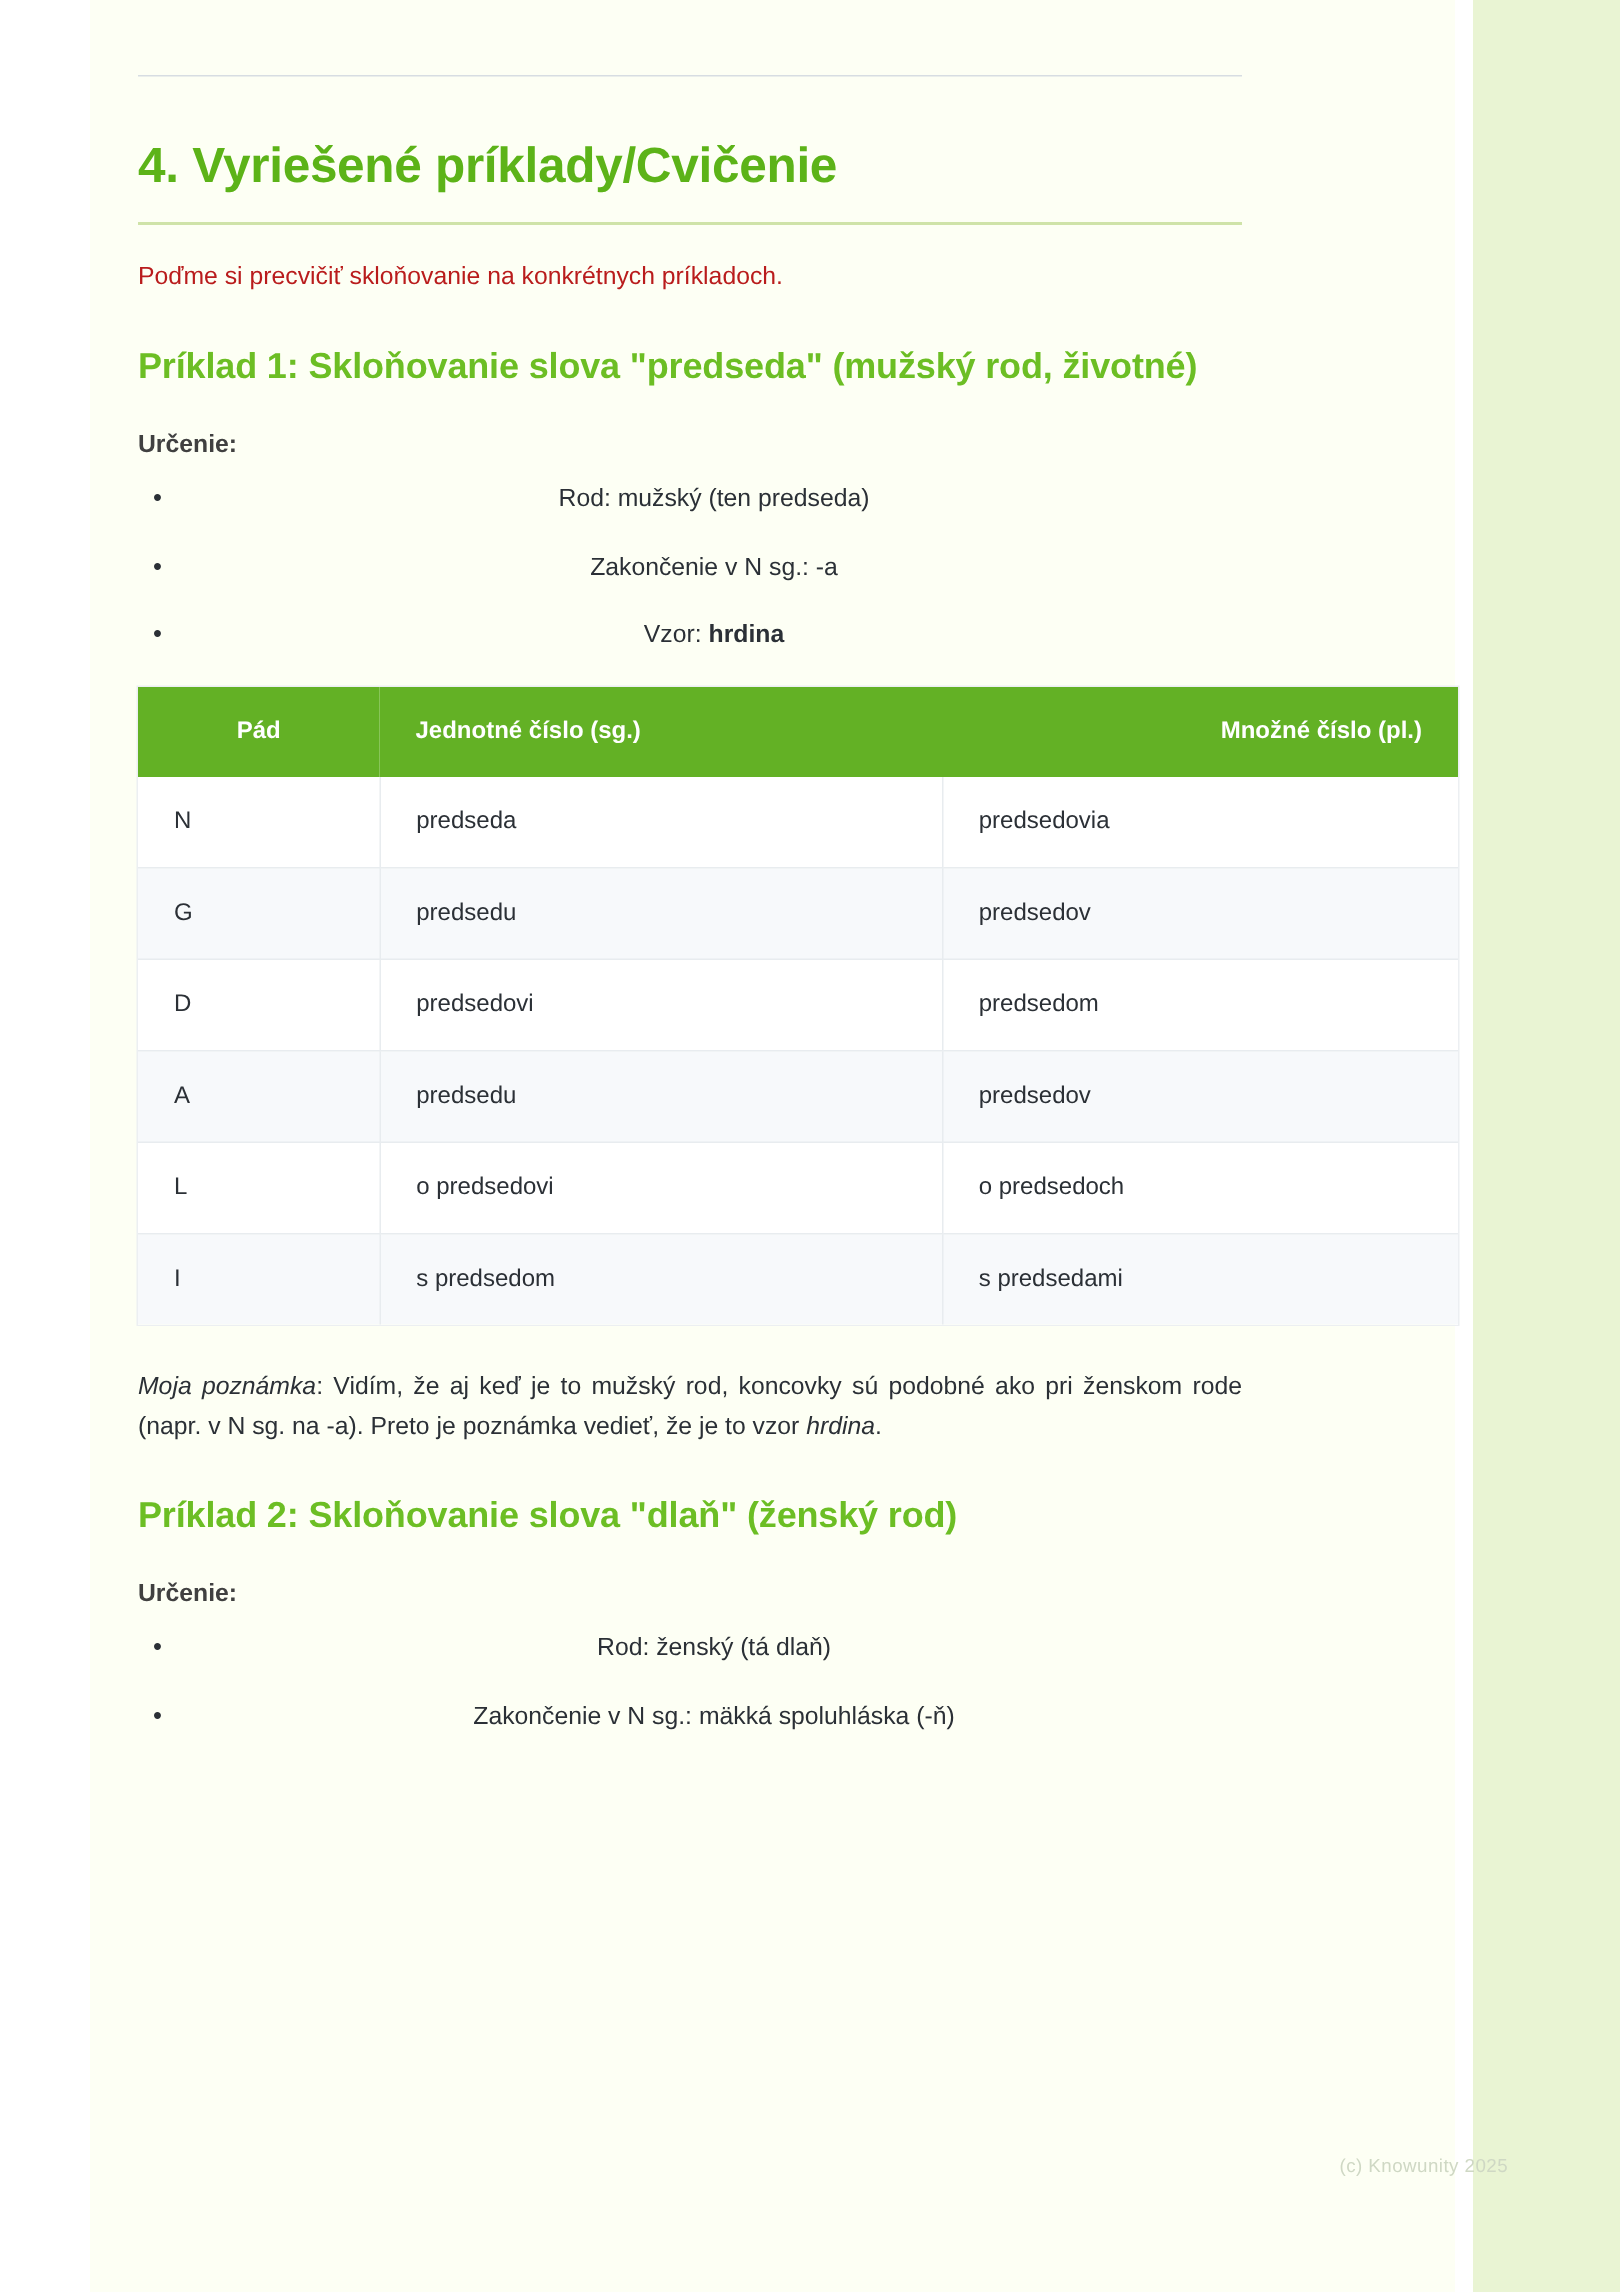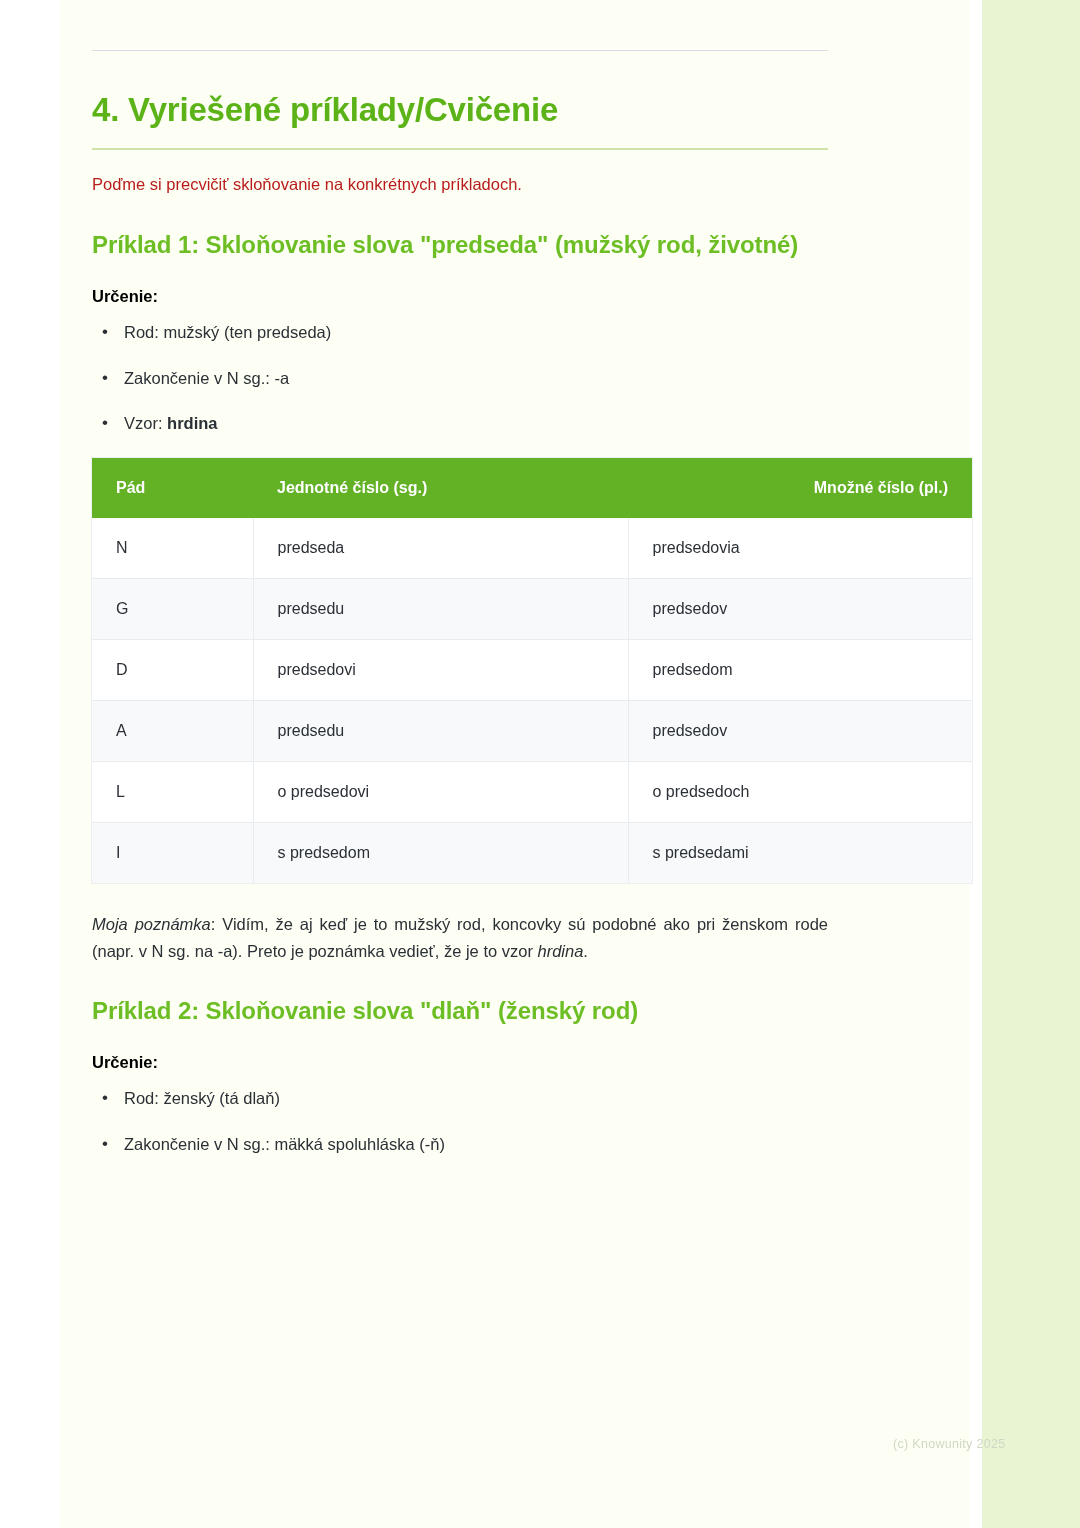--- a/index.html
+++ b/index.html
@@ -87,28 +87,29 @@
     font-weight: 700;
     line-height: 1.38;
     color: #6cbe24;
     margin: 30px 0 0 0;
     letter-spacing: -0.1px;
   }
 
   h3.subhead {
     font-size: 16.5px;
     font-weight: 700;
-    color: #000000;
+    color: #404040;
     margin: 26px 0 0 0;
   }
 
   ul.bullets {
     margin: 14px 0 0 0;
     padding: 0 0 0 32px;
     list-style: none;
+    text-align: center;
   }
   ul.bullets li {
     position: relative;
     font-size: 16.5px;
     line-height: 1.5;
     color: #2b3036;
     margin-bottom: 21px;
   }
   ul.bullets li::before {
     content: "•";
@@ -129,21 +130,21 @@
   }
   table.decl th {
     background: #63b125;
     color: #ffffff;
     font-size: 16px;
     font-weight: 700;
     text-align: left;
     padding: 21px 24px;
     border: none;
   }
-  table.decl th.c0 { width: 113px; }
+  table.decl th.c0 { width: 113px; text-align: center; }
   table.decl th.c1 { width: 327px; }
   table.decl th.c2 { width: 296px; text-align: right; }
 
   table.decl td {
     font-size: 16px;
     color: #2b3036;
     padding: 21px 24px;
     border-bottom: 1px solid #e8ecef;
     border-right: 1px solid #e8ecef;
     background: #ffffff;

